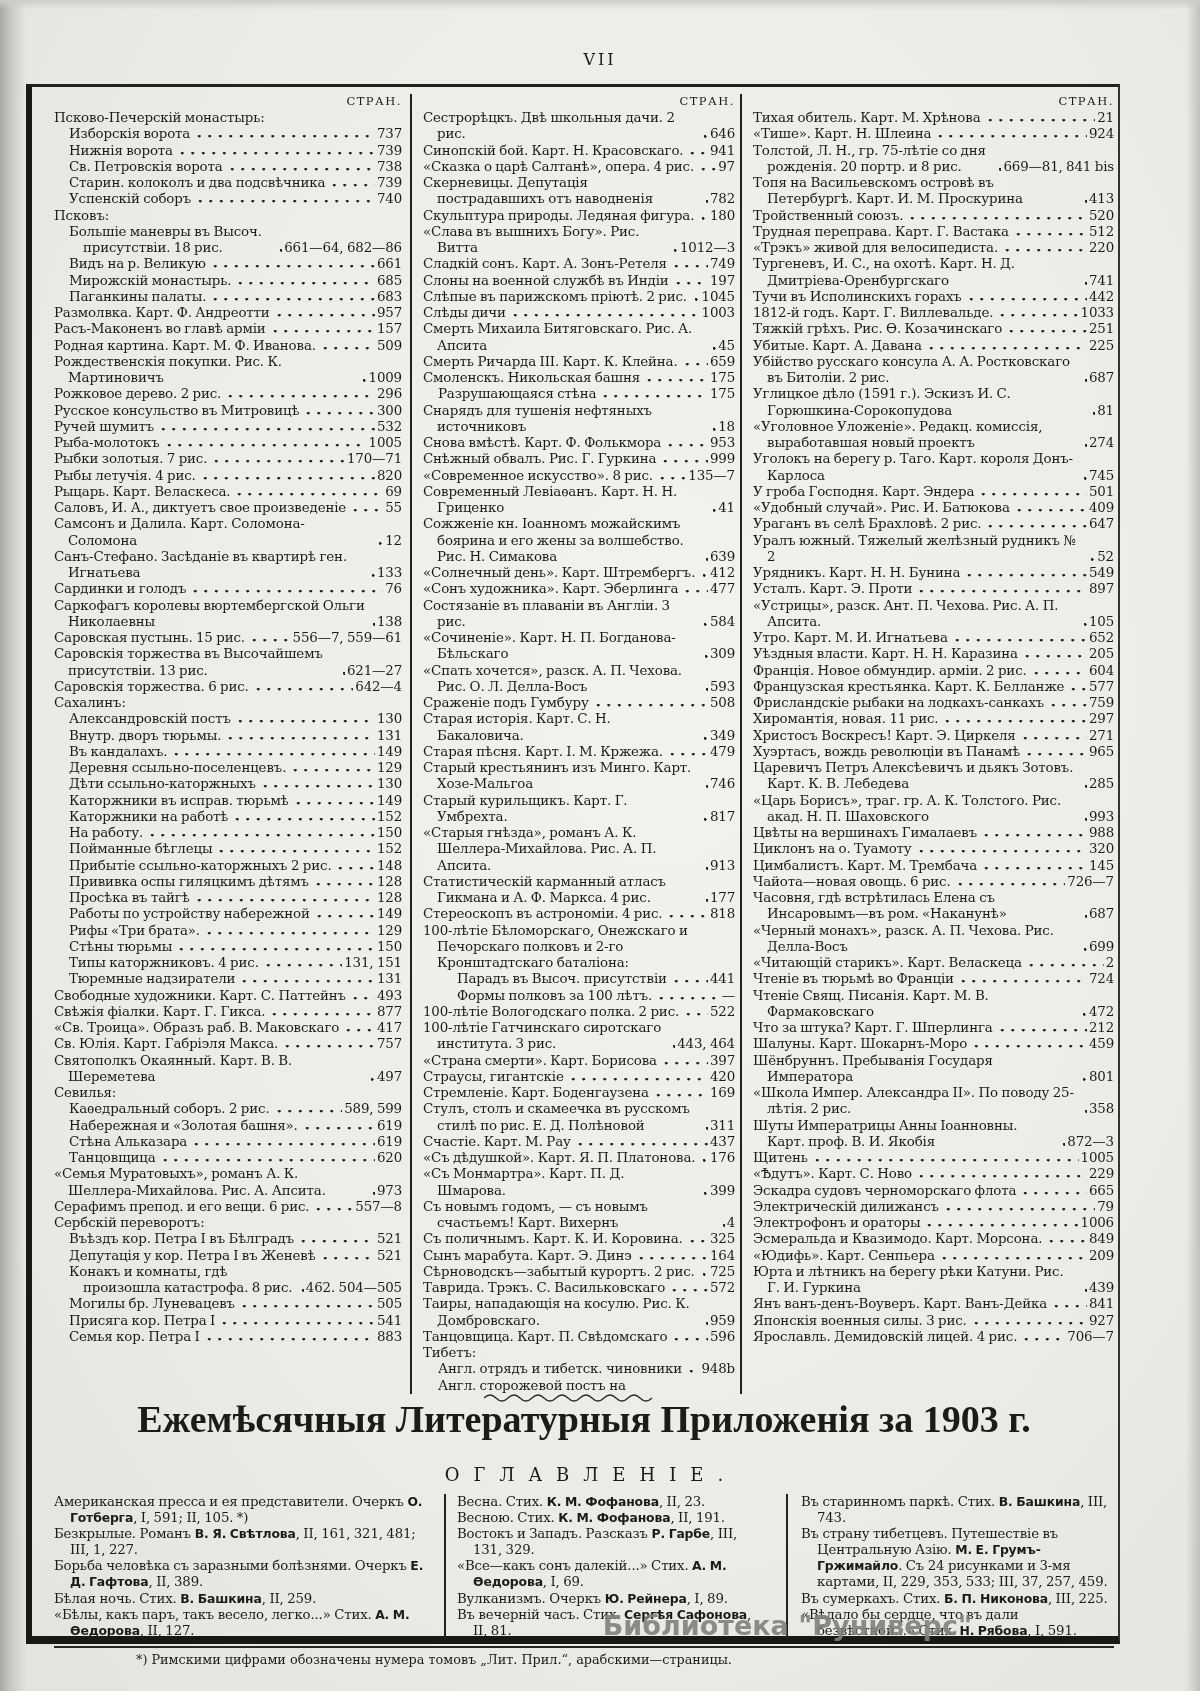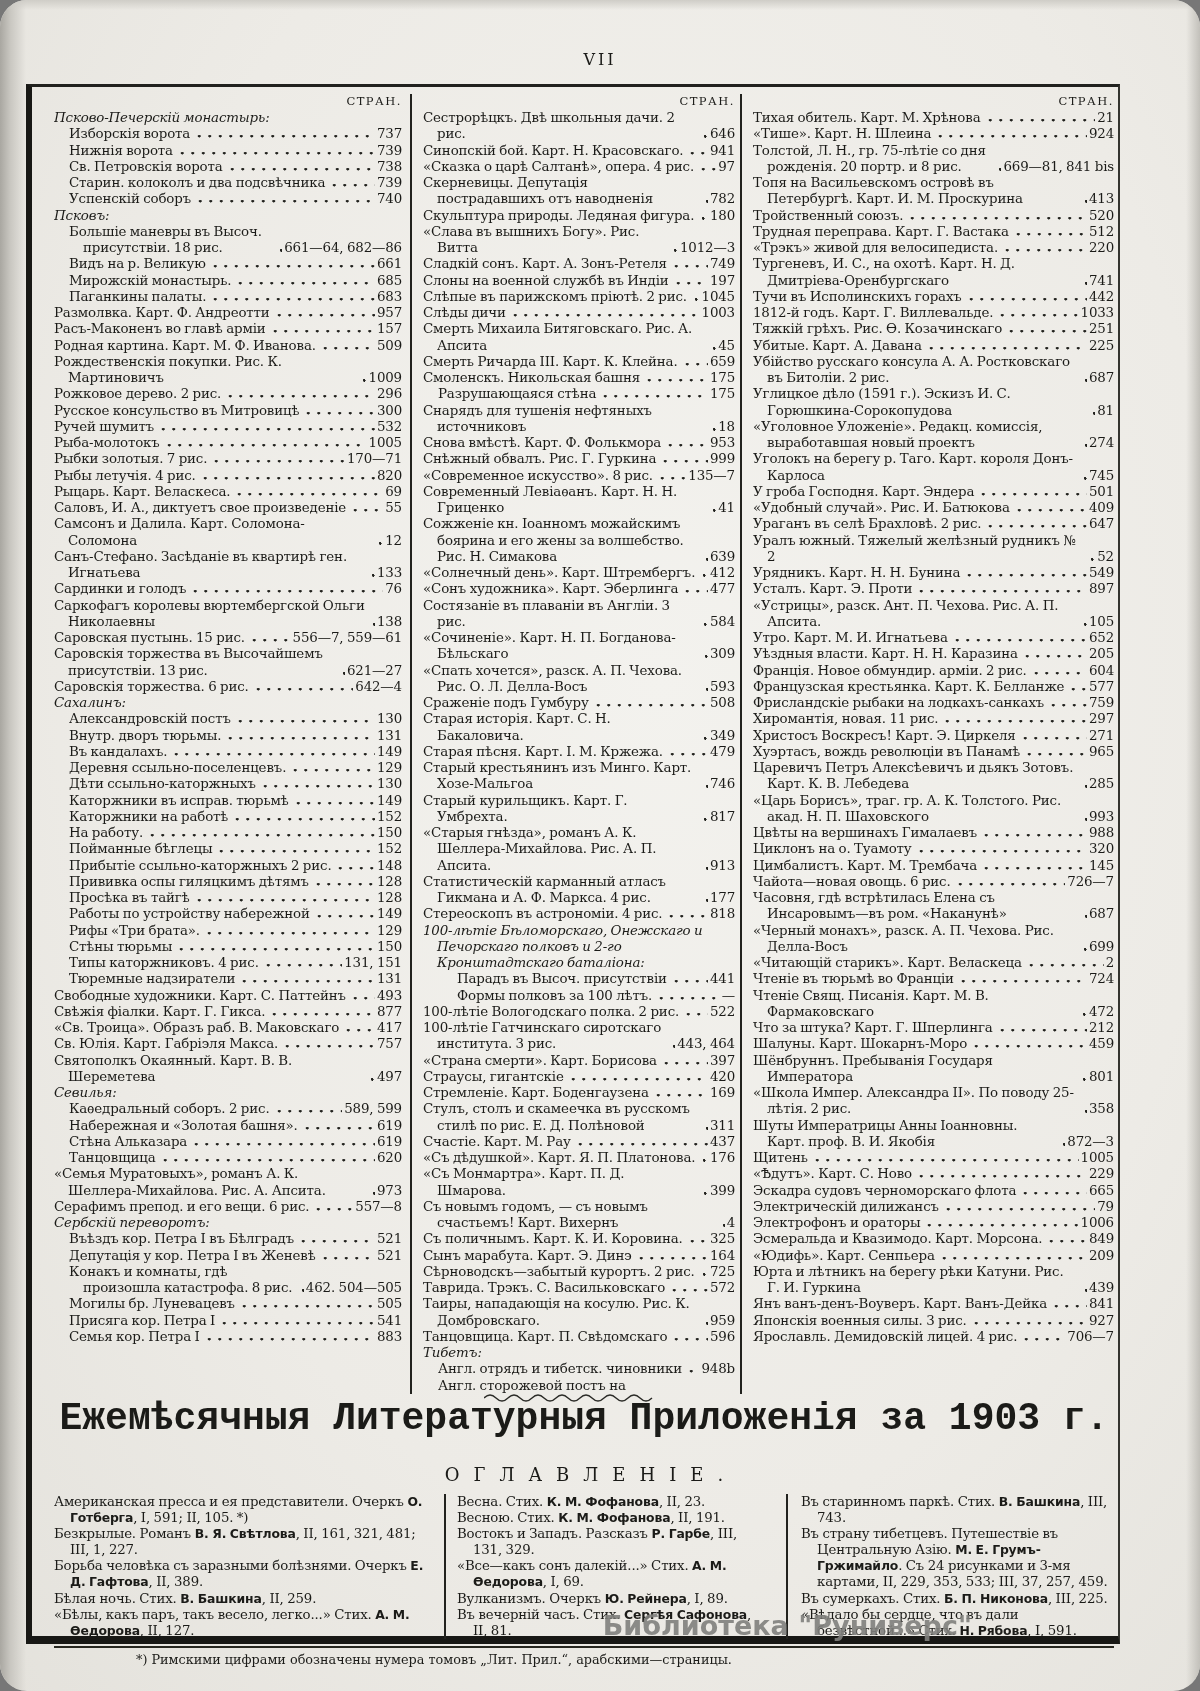--- a/index.html
+++ b/index.html
@@ -1,19 +1,19 @@
 <!DOCTYPE html>
 <html><head>
 <meta charset="utf-8">
 <style>
   html,body { margin:0; padding:0; background:#777; }
   .page { position:relative; width:1200px; height:1691px; margin:0 auto;
           background:
             radial-gradient(ellipse at 55% 40%, #f3f2ee 0%, #edebe6 60%, #e4e2dc 100%);
-          overflow:hidden; font-family:"DejaVu Serif", serif; color:#1b1b18;border-radius:27px; }
+          overflow:hidden; font-family:"DejaVu Serif", serif; color:#1b1b18; }
   .gutter-left { position:absolute; left:0; top:0; bottom:0; width:26px;
           background:linear-gradient(to right,#a9a7a1,#c9c7c1 40%,rgba(201,199,193,0)); }
   .edge-right { position:absolute; right:0; top:0; bottom:0; width:14px;
           background:linear-gradient(to left,#c2c0ba,rgba(194,192,186,0)); }
   .edge-top { position:absolute; left:0; top:0; right:0; height:10px;
           background:linear-gradient(to bottom,#cfcdc7,rgba(207,205,199,0)); }
   .frame { position:absolute; left:26px; top:84px; width:1094px; height:1560px;
           box-sizing:border-box;
           border-left:6px solid #181815; border-top:3px solid #21211e;
           border-right:2px solid #34342f; border-bottom:8px solid #181815; }
@@ -25,30 +25,30 @@
   .icol  { box-sizing:border-box; }
   .icol-1 { width:356px; padding-right:8px; }
   .icol-2 { width:330px; border-left:2px solid #22221e; padding-left:11px; padding-right:5px; }
   .icol-3 { width:374px; border-left:2px solid #22221e; padding-left:11px; }
   .colhead { text-align:right; font-size:11.5px; letter-spacing:1.5px; padding-bottom:2px; }
   .row  { display:flex; align-items:flex-end; font-size:13.4px; line-height:16.25px;
           letter-spacing:-0.15px; word-spacing:-0.6px; }
   .row .txt { text-indent:-14px; padding-left:14px; }
   .row.i1 .txt { margin-left:15px; }
   .row.i2 .txt { margin-left:34px; }
-  .row.head .txt { margin-right:0;font-style:italic; }
+  .row.head .txt { margin-right:0; }
   .lead { flex:1 1 8px; min-width:6px; margin:0 2px 0 4px; align-self:flex-end;
           height:16.25px;
           background-image:radial-gradient(circle at 50% 64%, #22221e 1.15px, rgba(0,0,0,0) 1.5px);
           background-size:10.5px 16.25px; background-repeat:repeat-x; }
   .pg   { white-space:nowrap; }
 
   .suppl { position:absolute; left:54px; top:1396px; width:1060px; }
   .wavy  { position:absolute; left:430px; top:-3px; }
-  .suppl-title { text-align:center; font-family:Liberation Mono, monospace;
+  .suppl-title { text-align:center; font-family:Liberation Serif, serif;
           font-weight:700; font-size:38px; letter-spacing:0px; line-height:46px; }
   .suppl-sub { text-align:center; font-size:18px; letter-spacing:14px; text-indent:14px;
           margin-top:22px; }
   .suppl-cols { display:flex; margin-top:9px; }
   .scol { box-sizing:border-box; font-size:13.3px; line-height:16.1px;
           letter-spacing:-0.15px; word-spacing:-0.5px; }
   .scol-1 { width:390px; padding-right:10px; }
   .scol-2 { width:342px; border-left:2px solid #22221e; padding-left:11px; padding-right:18px; }
   .scol-3 { width:328px; border-left:2px solid #22221e; padding-left:13px; }
   .sentry { text-indent:-16px; padding-left:16px; }

